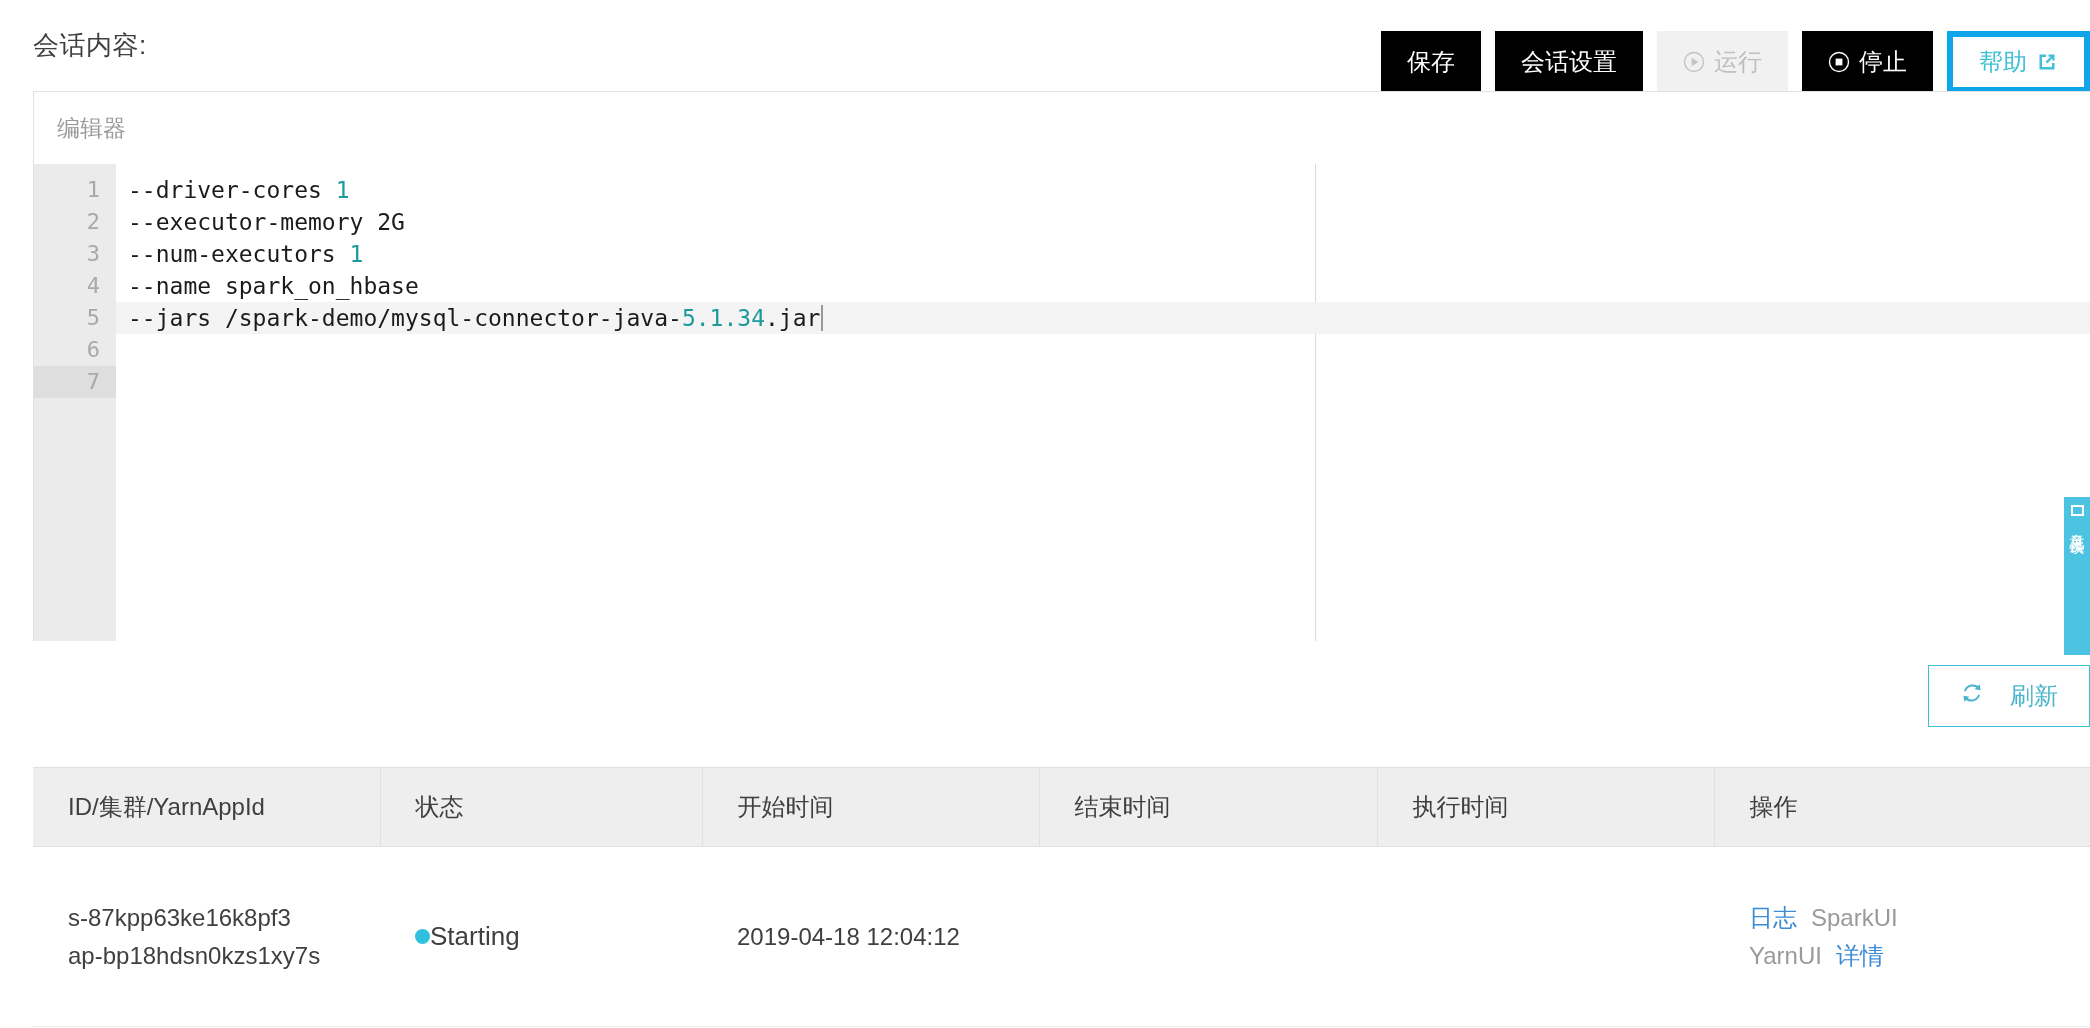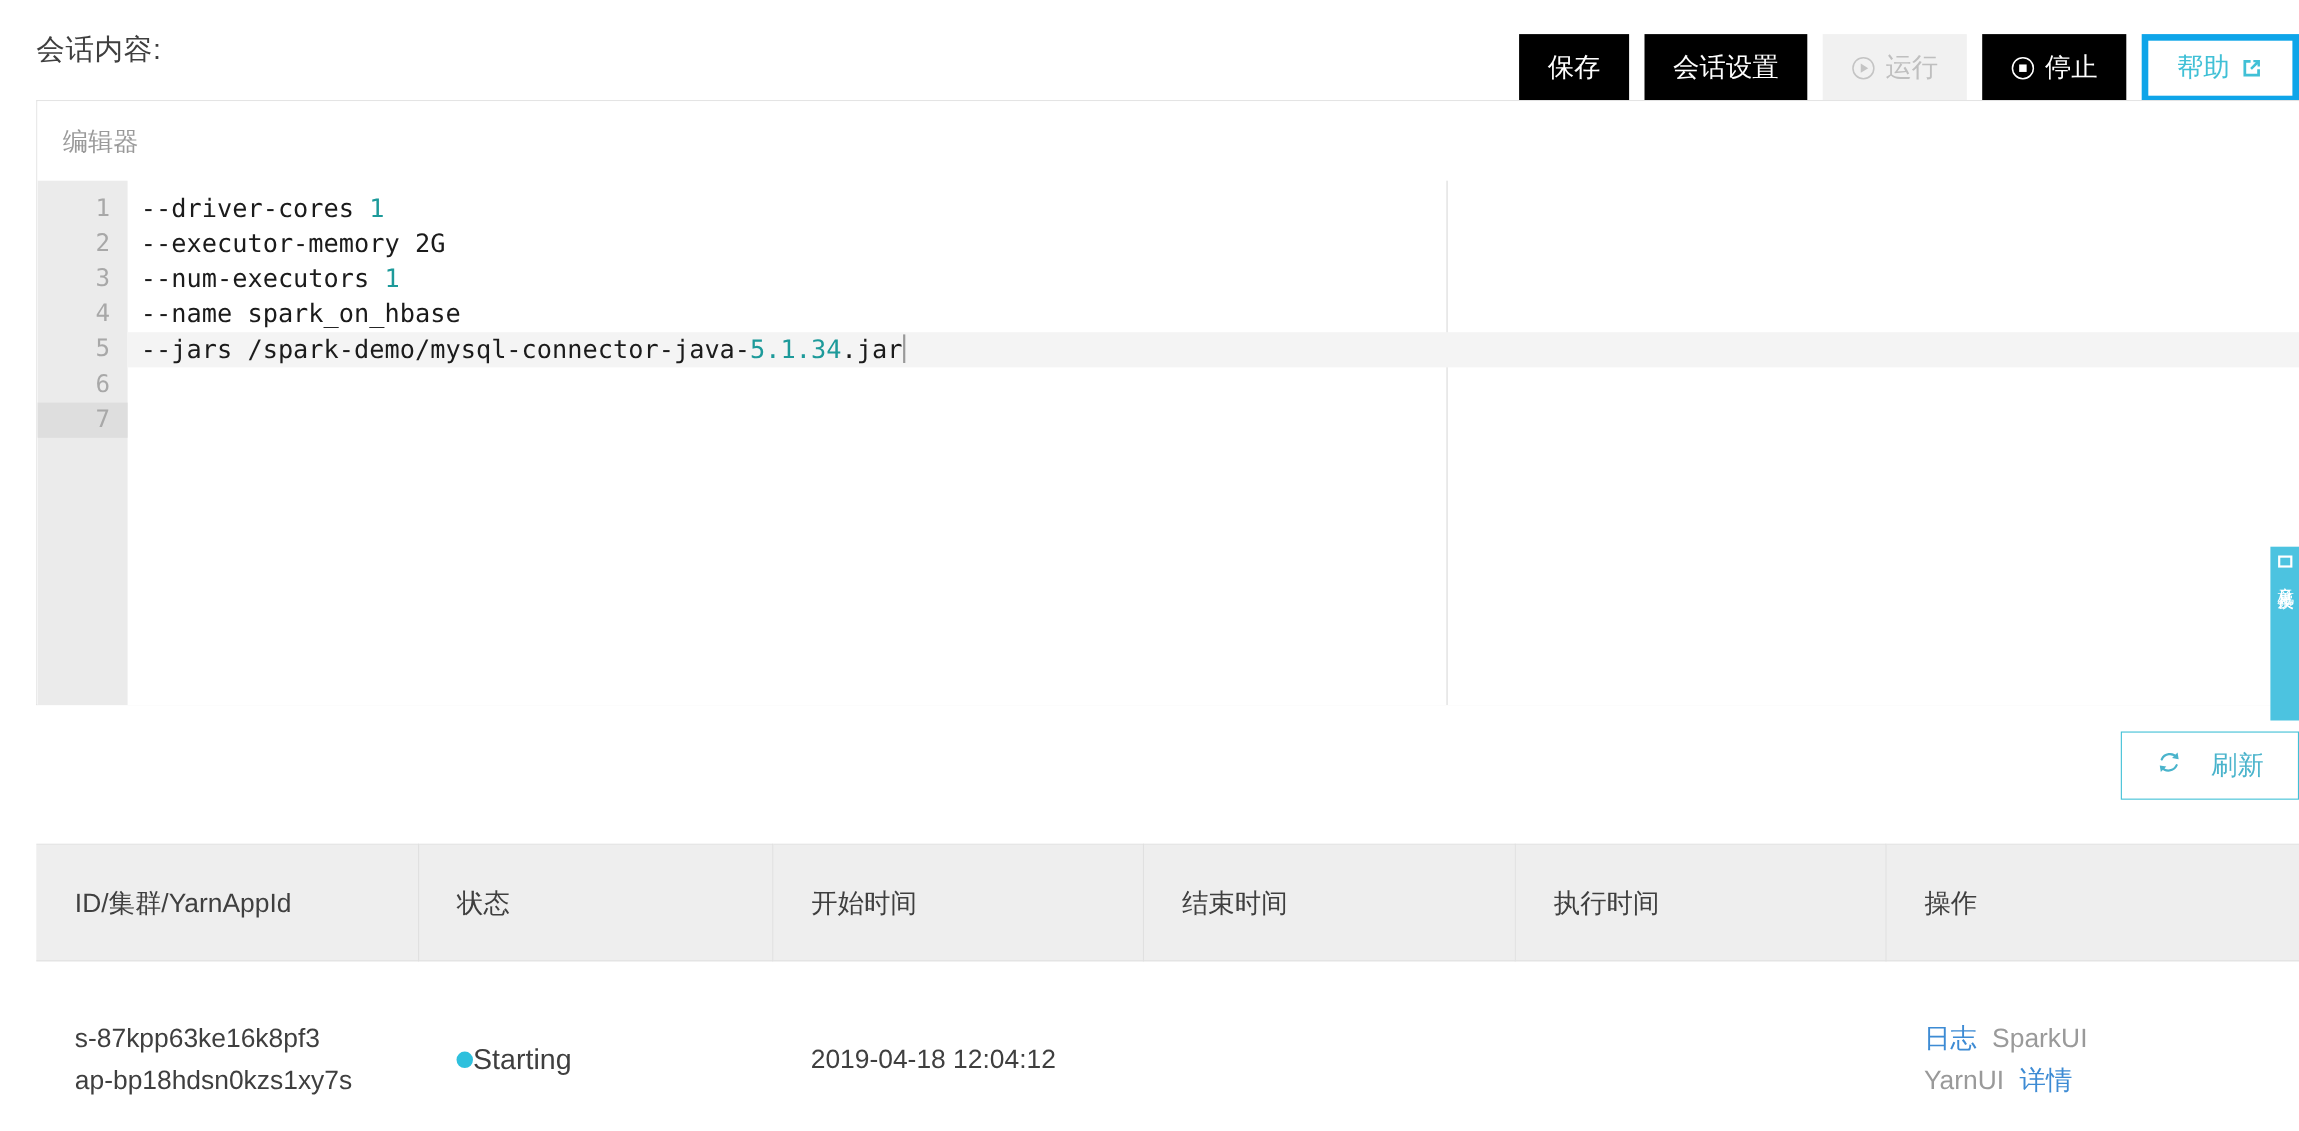--- a/index.html
+++ b/index.html
@@ -192,21 +192,21 @@
   .jobs-table {
     position: absolute;
     left: 33px;
     top: 767px;
     width: 2057px;
     border-collapse: collapse;
     table-layout: fixed;
   }
   .jobs-table th {
     background: #eeeeee;
-    height: 106px;
+    height: 79px;
     font-weight: normal;
     font-size: 24px;
     color: #3f3f3f;
     text-align: left;
     padding-left: 35px;
     box-sizing: border-box;
     border-right: 1px solid #e0e0e0;
     border-top: 1px solid #e0e0e0;
     border-bottom: 1px solid #e0e0e0;
   }

